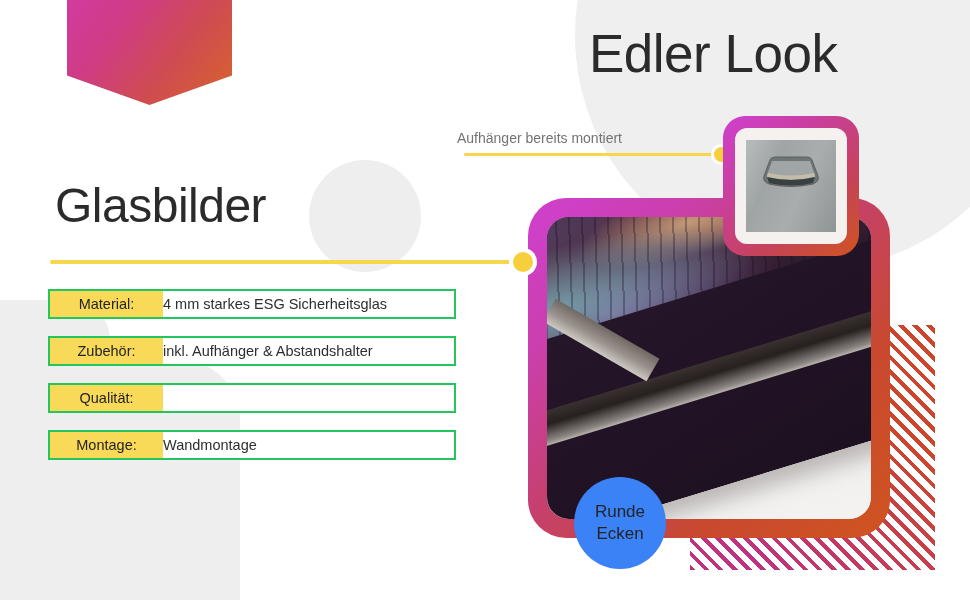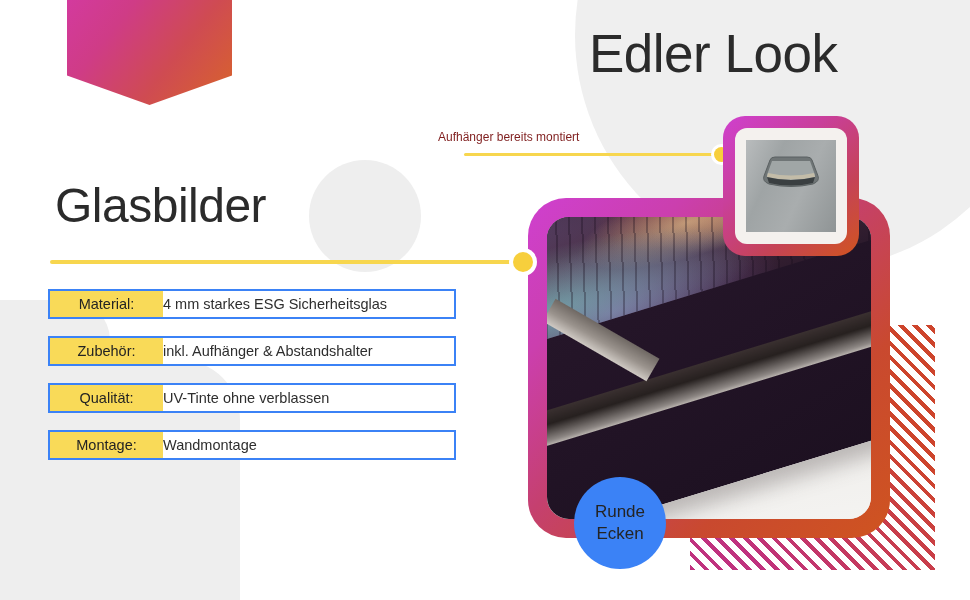--- a/index.html
+++ b/index.html
@@ -115,21 +115,21 @@
   
   #spec-table {
     position: absolute;
     left: 48px;
     top: 289px;
     width: 408px;
   }
   .spec-row {
     display: flex;
     align-items: stretch;
-    border: 2px solid #3b82f6;
+    border: 2px solid #22c55e;
     height: 30px;
     margin-bottom: 17px;
     background: #ffffff;
     box-sizing: border-box;
   }
   .spec-label {
     width: 113px;
     flex: 0 0 113px;
     background: #f9da58;
     color: #232323;
@@ -145,24 +145,24 @@
     font-size: 14.5px;
     display: flex;
     align-items: center;
     box-sizing: border-box;
     background: transparent;
   }
 
   
   #anno-hanger-text {
     position: absolute;
-    left: 438px;
+    left: 457px;
     top: 130px;
-    font-size: 12px;
-    color: #7f1d1d;
+    font-size: 14px;
+    color: #737373;
     white-space: nowrap;
   }
   #anno-hanger-line {
     position: absolute;
     left: 464px;
     top: 153px;
     width: 254px;
     height: 3px;
     background: #f7d64e;
     border-radius: 2px;
@@ -417,21 +417,20 @@
     <div class="spec-row">
       <div class="spec-label">Material:</div>
       <div class="spec-value">4 mm starkes ESG Sicherheitsglas</div>
     </div>
     <div class="spec-row">
       <div class="spec-label">Zubehör:</div>
       <div class="spec-value">inkl. Aufhänger &amp; Abstandshalter</div>
     </div>
     <div class="spec-row">
       <div class="spec-label">Qualität:</div>
-      <div class="spec-value">UV-Tinte ohne verblassen</div>
     </div>
     <div class="spec-row">
       <div class="spec-label">Montage:</div>
       <div class="spec-value">Wandmontage</div>
     </div>
   </div>
 
 </div>
 
 </body></html>

